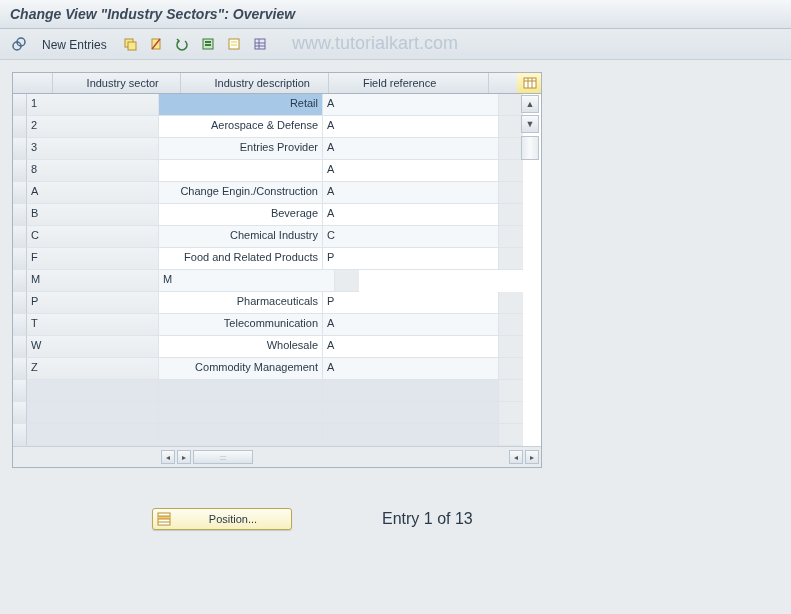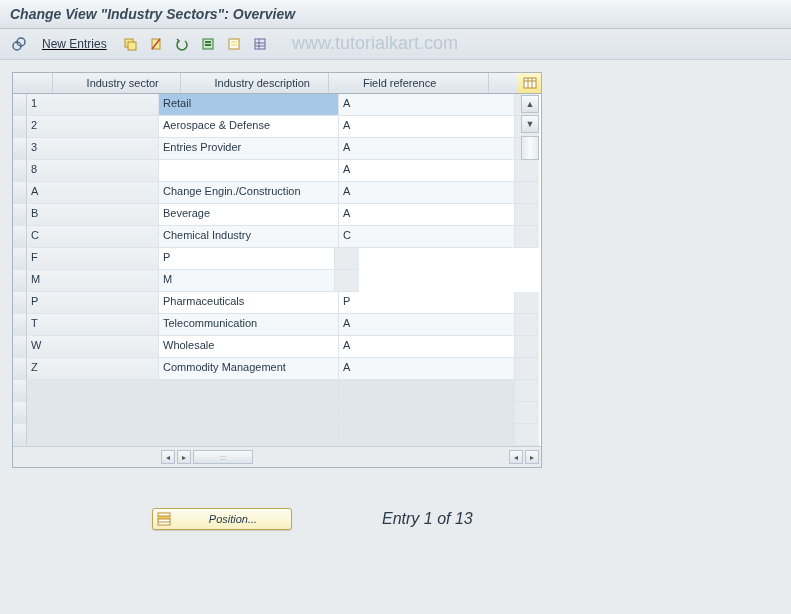--- a/index.html
+++ b/index.html
@@ -23,25 +23,24 @@
     .title-bar h1 {
       font-size: 14px;
       font-style: italic;
       font-weight: bold;
       color: #3a4a5a;
     }
     .toolbar {
       background: linear-gradient(to bottom, #e8ecef, #dde4ea);
       padding: 4px 8px;
       display: flex;
-      align-items: center;
+      align-items: flex-end;
       gap: 4px;
       border-bottom: 1px solid #c8d0d8;
       position: relative;
-      text-decoration: underline;
     }
     .toolbar-btn {
       display: inline-flex;
       align-items: center;
       justify-content: center;
       width: 22px;
       height: 22px;
       cursor: pointer;
       border-radius: 2px;
     }
@@ -121,22 +120,23 @@
       background: linear-gradient(to bottom, #f0f3f6, #dde4ea);
       cursor: pointer;
       border-right: 1px solid #c8d0d8;
     }
     .td-sector {
       width: 132px;
       background: linear-gradient(to bottom, #f0f3f6, #e8ecef);
       color: #2a3a4a;
     }
     .td-desc {
-      width: 180px;
-      color: #2a3a4a;
+      width: 164px;
+      color: #2a3a4a;
+      text-align: right;
     }
     .td-ref {
       width: 176px;
       color: #2a3a4a;
     }
     .td-scroll {
       width: 24px;
       background: #e8ecef;
       border-right: none;
     }
@@ -224,21 +224,20 @@
     }
     .hscroll-gap {
       flex: 1;
     }
     .footer {
       margin-top: 40px;
       display: flex;
       align-items: center;
       gap: 90px;
       padding-left: 140px;
-      font-style: italic;
     }
     .position-btn {
       display: flex;
       align-items: center;
       background: linear-gradient(to bottom, #fefdf0, #f8f0c0);
       border: 1px solid #b8a850;
       border-radius: 3px;
       padding: 3px 4px;
       cursor: pointer;
       width: 140px;
@@ -385,20 +384,21 @@
         <div class="tr">
           <div class="td td-sel"></div>
           <div class="td td-sector">C</div>
           <div class="td td-desc td-input">Chemical Industry</div>
           <div class="td td-ref td-input">C</div>
           <div class="td td-scroll"></div>
         </div>
         <div class="tr">
           <div class="td td-sel"></div>
           <div class="td td-sector">F</div>
+          <div class="td td-desc td-input">Food and Related Products</div>
           <div class="td td-ref td-input">P</div>
           <div class="td td-scroll"></div>
         </div>
         <div class="tr">
           <div class="td td-sel"></div>
           <div class="td td-sector">M</div>
           <div class="td td-ref td-input">M</div>
           <div class="td td-scroll"></div>
         </div>
         <div class="tr">

